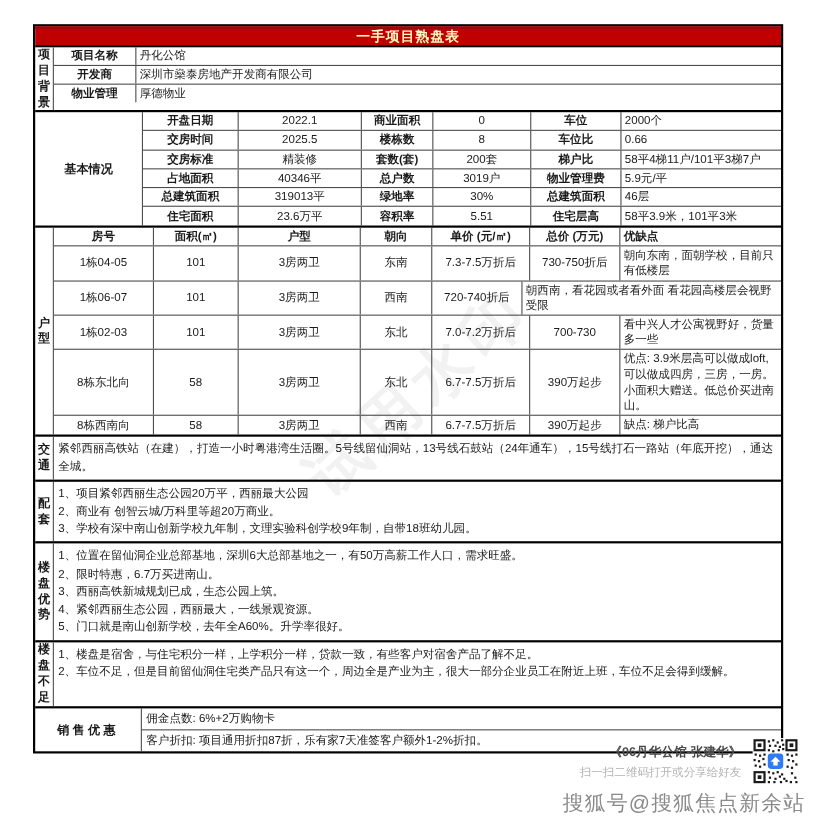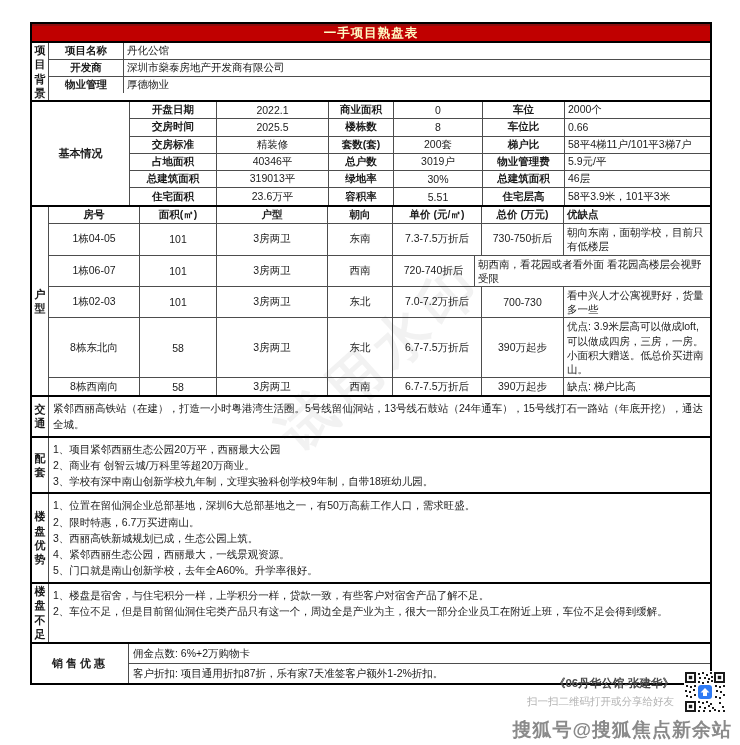--- a/index.html
+++ b/index.html
@@ -70,21 +70,21 @@
   }
   .salesbody { flex:1; display:flex; flex-direction:column; }
   .salesbody .sline { padding:2px 4px; font-size:10.5px; line-height:1.45; min-height:19px; }
   .salesbody .sline:first-child { border-bottom:1px solid #4d4d4d; }
   
   .footer-text { position:absolute; right:66px; top:676px; text-align:right;margin-left:30px; }
   .footer-title { font-size:11.5px; font-weight:bold; color:#4a4a4a; }
   .footer-sub { font-size:10.5px; color:#b3b3b3; margin-top:4px; }
   .qr { position:absolute; right:14px; top:671px; width:42px; height:42px; }
   .sohu-watermark {
-    position:absolute; right:8px; bottom:2px; font-size:19px; font-weight:bold;
+    position:absolute; right:8px; bottom:2px; font-size:19px; font-weight:normal;
     color:#8a8a8a; letter-spacing:1px;
   }
   .diag-watermark {
     position:absolute; left:255px; top:320px; font-size:55px; font-weight:bold;
     color:#333; opacity:0.06; transform:rotate(-42deg); letter-spacing:8px;
     pointer-events:none; white-space:nowrap;
   }
 </style>
 </head>
 <body>

